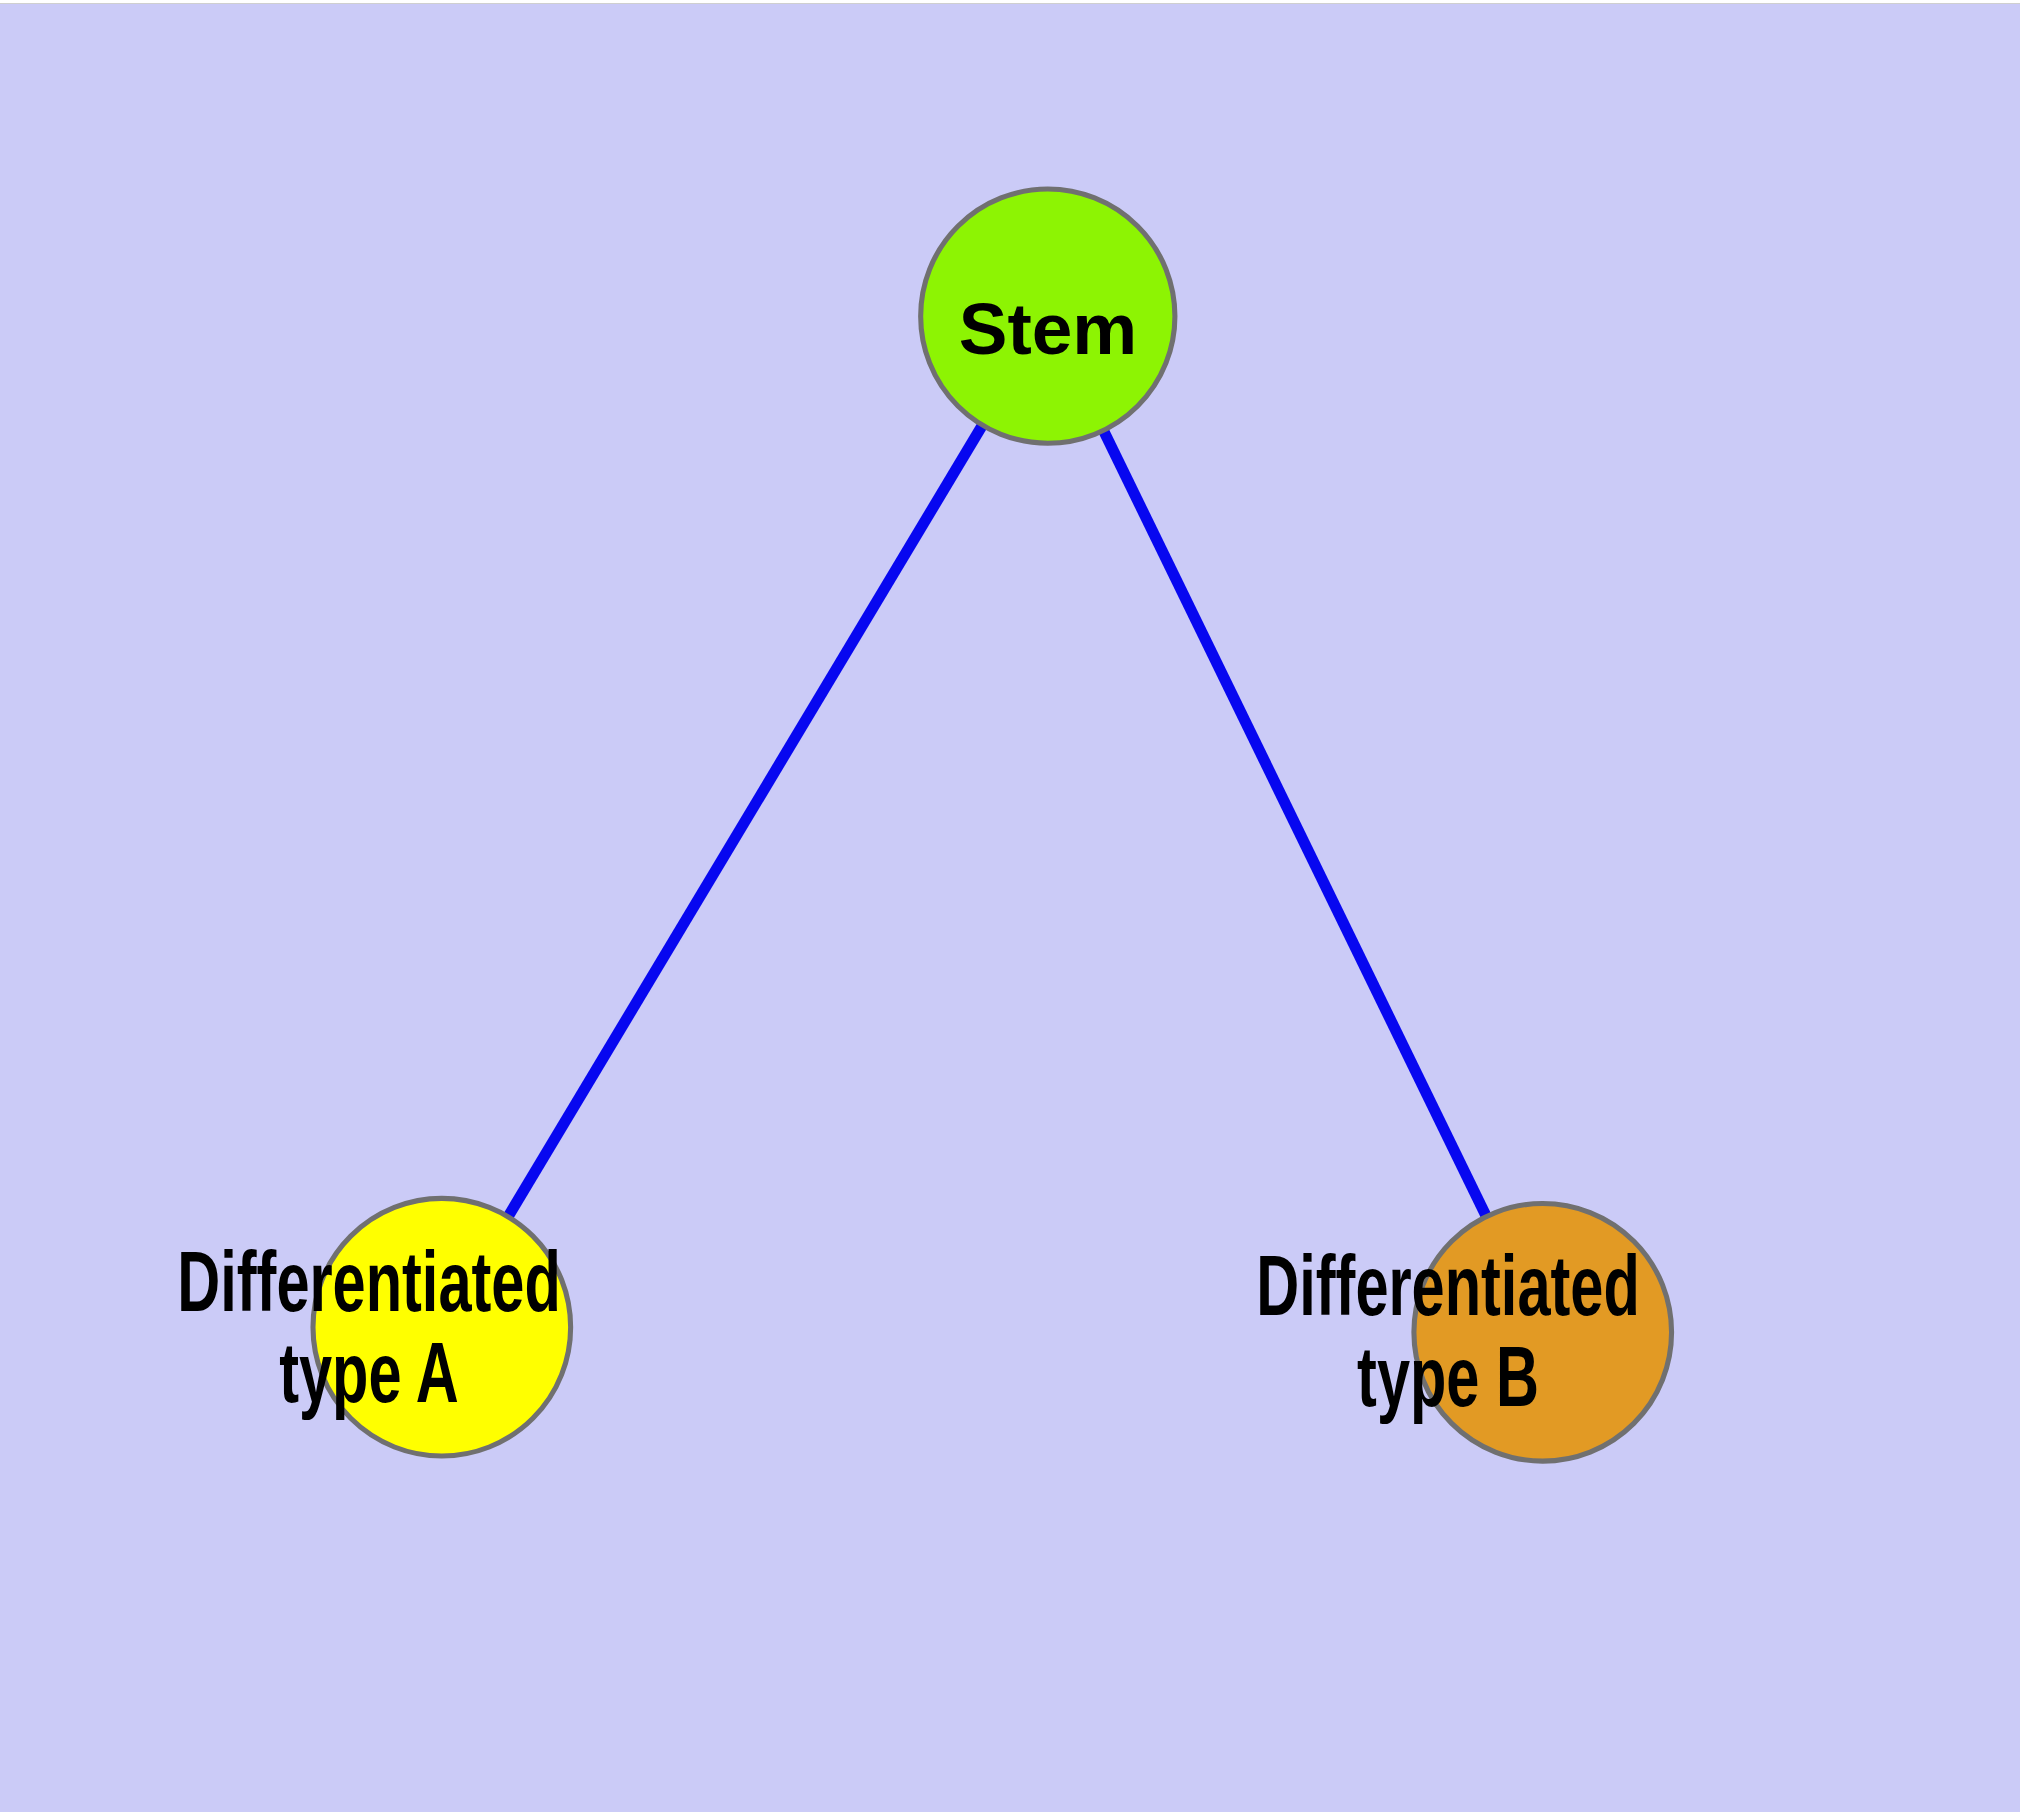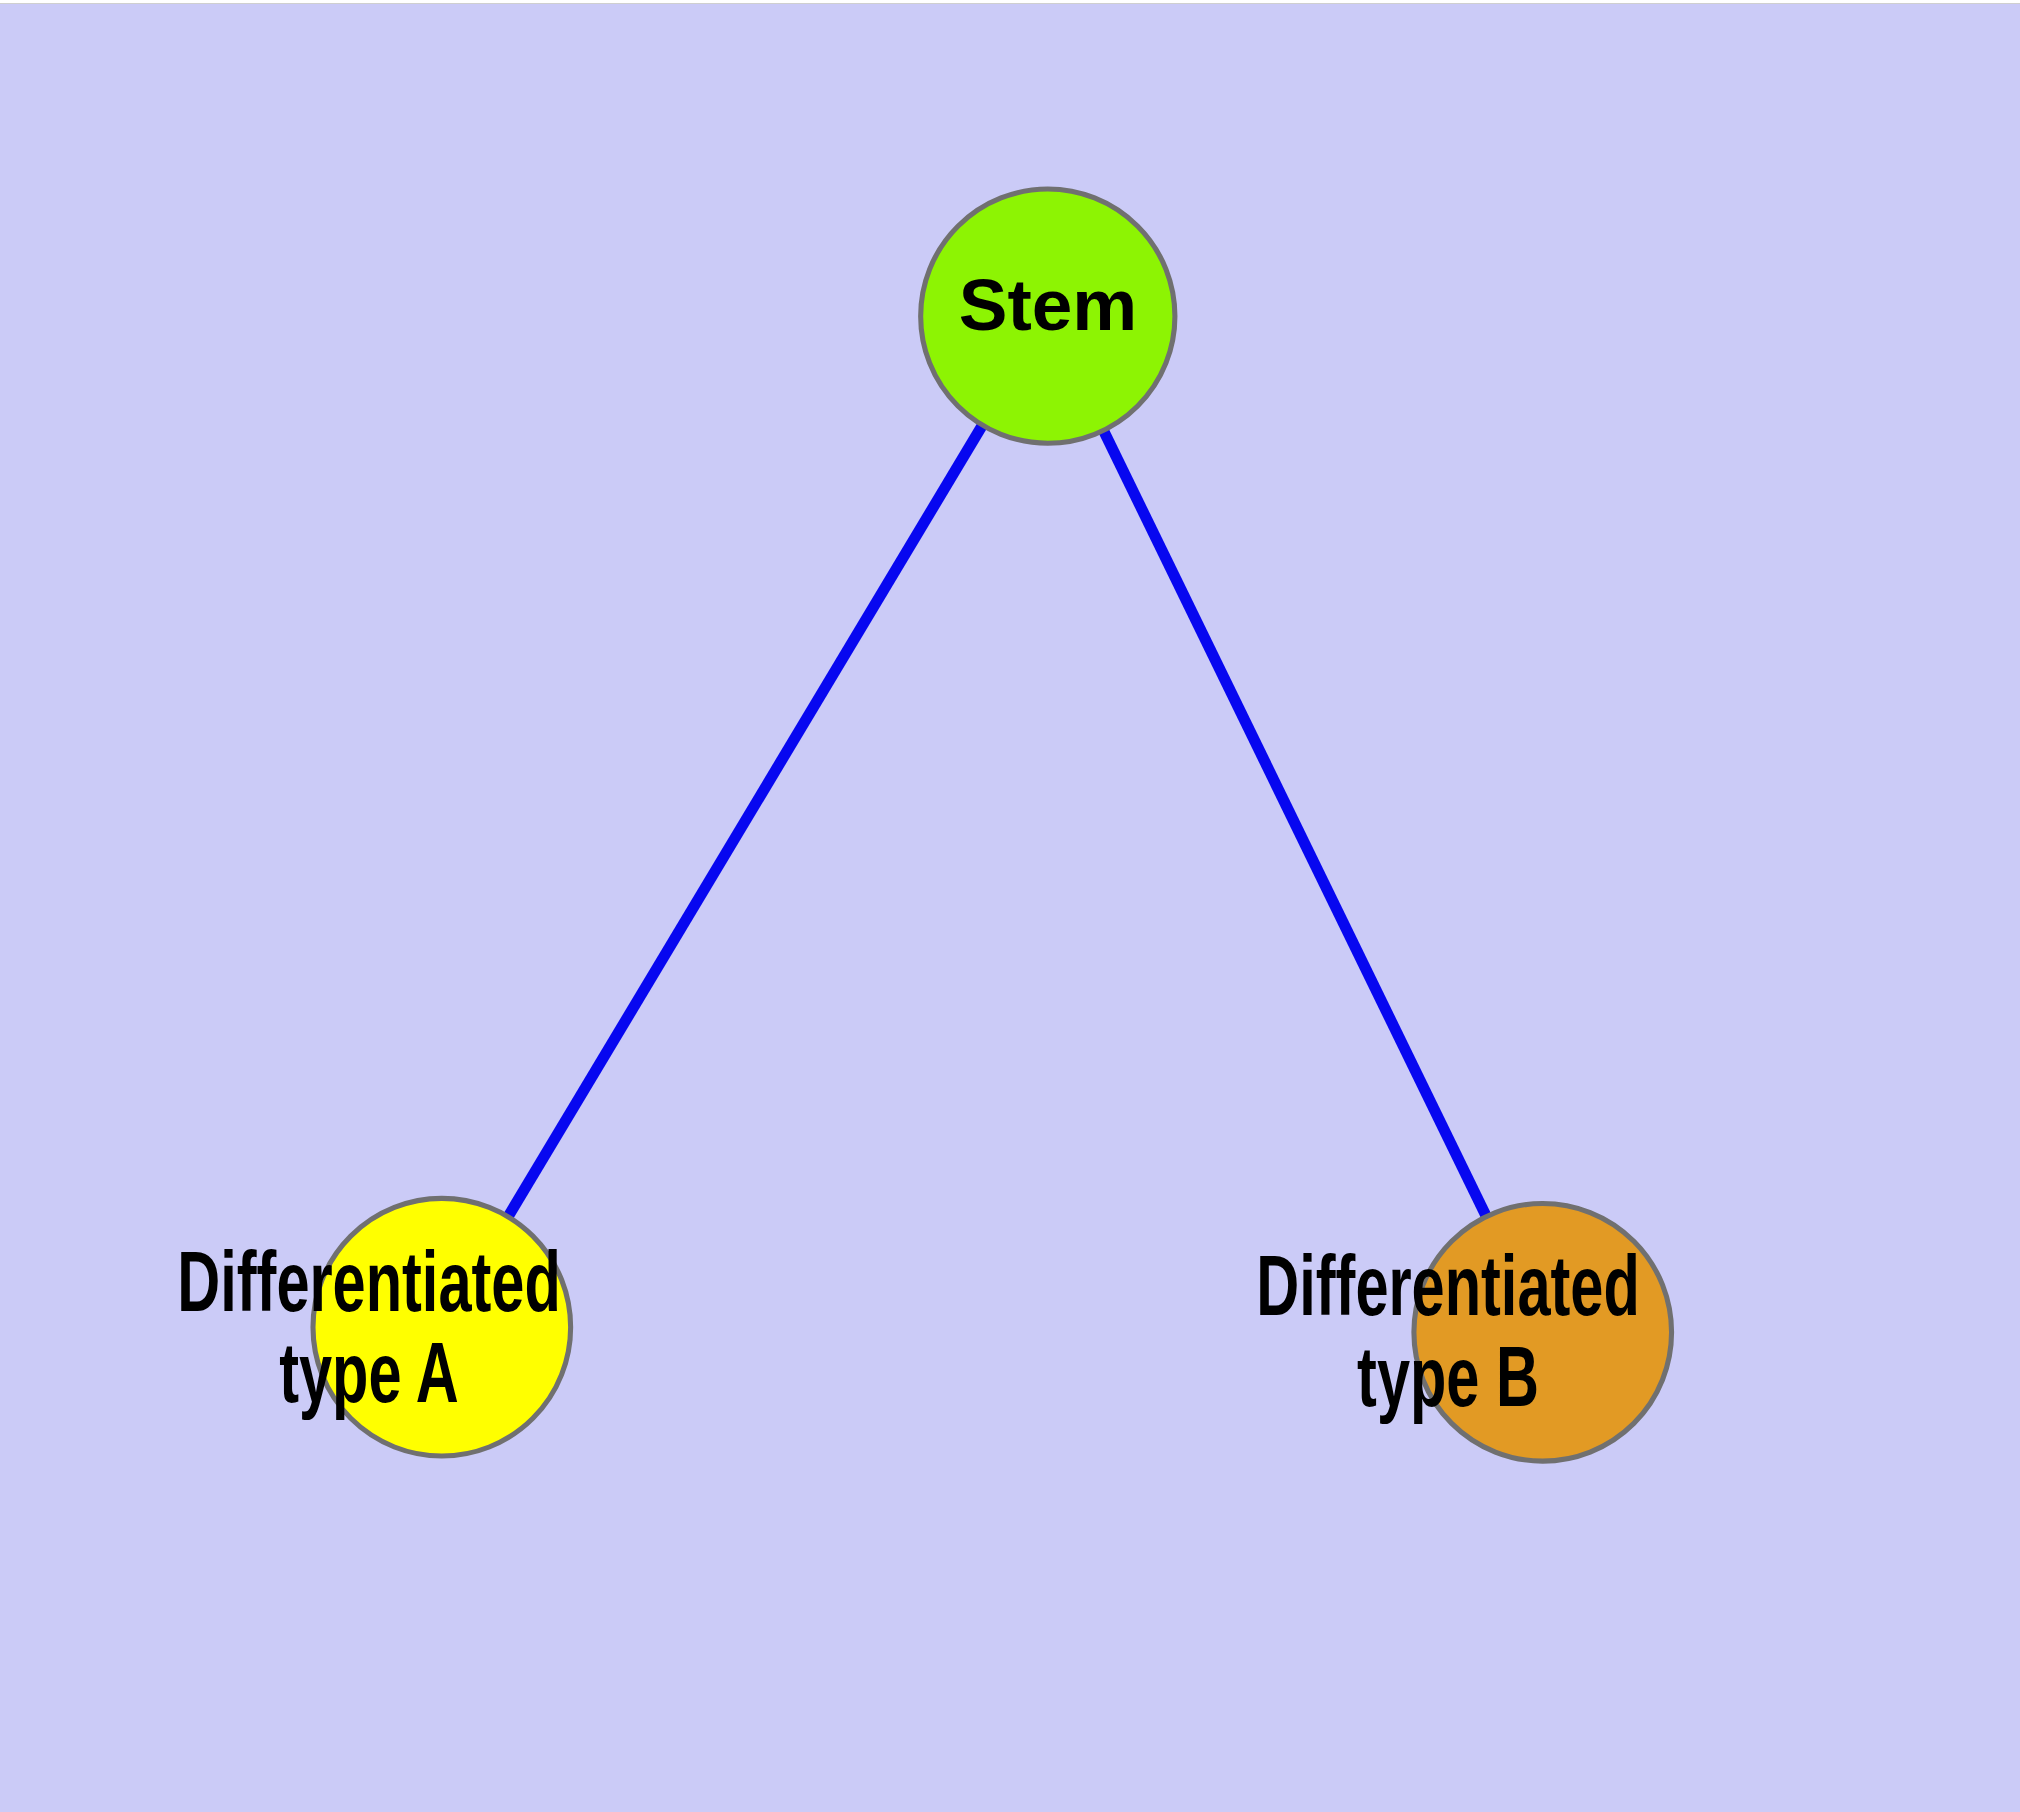--- a/index.html
+++ b/index.html
@@ -17,21 +17,21 @@
   svg.graph { position: absolute; top: 0; left: 0; z-index: 1; }
   svg.graph line { stroke-width: 13px; }
   svg.graph circle { stroke-width: 6px; }
   .label {
     position: absolute; z-index: 2;
     color: #000000; font-weight: bold;
     white-space: pre-line; text-align: center;
     transform-origin: 50% 50%;
   }
   .stem-label {
-    left: 1048px; top: 304px;
+    left: 1048px; top: 328px;
     font-size: 73px; line-height: 1;
     transform: translate(-50%, -50%);
   }
   .ab-label {
     font-size: 85px; line-height: 91px;
     transform: translate(-50%, -50%) scaleX(0.70);
   }
   .a-label { left: 369px;  top: 1327px; }
   .b-label { left: 1448px; top: 1331px; }
 </style>

